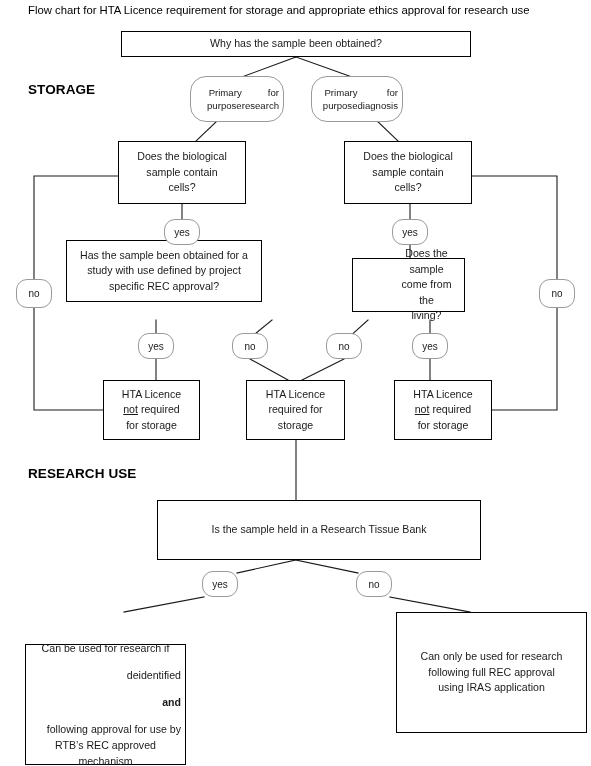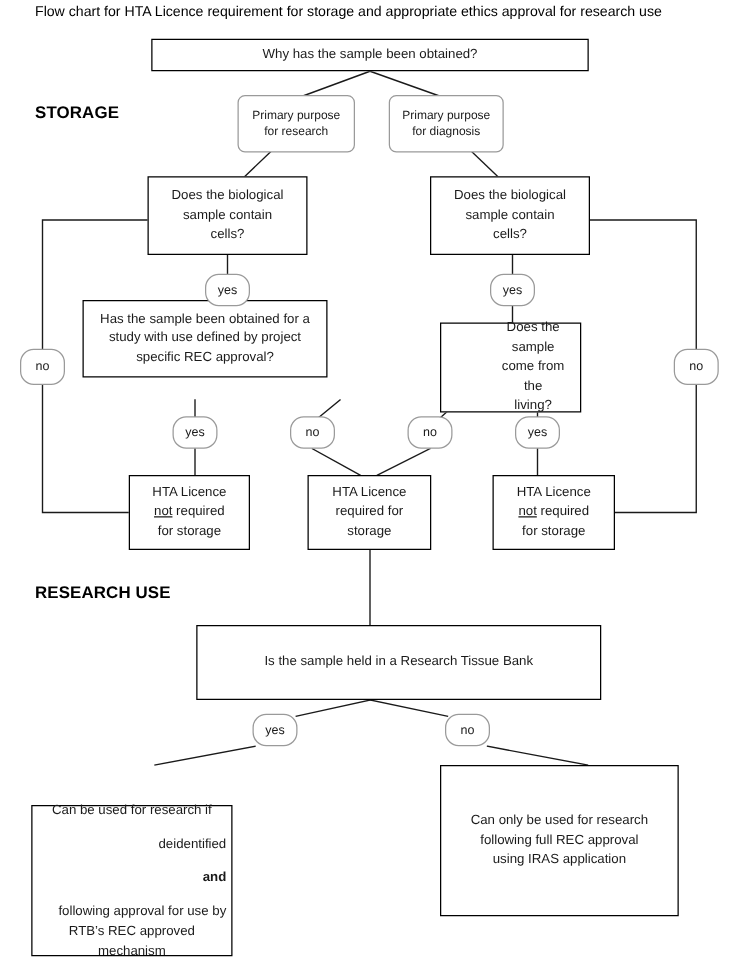--- a/index.html
+++ b/index.html
@@ -66,24 +66,24 @@
     border-radius: 11px;
     background: #ffffff;
     display: flex;
     align-items: center;
     justify-content: center;
     font-size: 10px;
     color: #1a1a1a;
     z-index: 5;
   }
   .pill.big {
-    border-radius: 6px;
+    border-radius: 16px;
     font-size: 9.6px;
     line-height: 13px;
-    flex-direction: column;
+    flex-direction: row;
     padding: 2px 4px;
     text-align: right;
   }
   .u { text-decoration: underline; }
   .b { font-weight: bold; }
   .spaced { margin-top: 11px; text-align: right; }
 </style>
 </head>
 <body>
 
@@ -163,21 +163,21 @@
 
   <div class="pill" style="left:16px; top:279px; width:36px; height:29px;">no</div>
   <div class="pill" style="left:539px; top:279px; width:36px; height:29px;">no</div>
 
   <div class="box" style="left:66px; top:240px; width:196px; height:62px;">
     <span class="line">Has the sample been obtained for a</span>
     <span class="line">study with use defined by project</span>
     <span class="line">specific REC approval?</span>
   </div>
 
-  <div class="box" style="left:352px; top:258px; width:113px; height:72px;padding-left:40px;">
+  <div class="box" style="left:352px; top:258px; width:113px; height:54px;padding-left:40px;">
     <span class="line">Does the sample</span>
     <span class="line">come from the</span>
     <span class="line">living?</span>
   </div>
 
   <div class="pill" style="left:138px; top:333px; width:36px; height:26px;">yes</div>
   <div class="pill" style="left:232px; top:333px; width:36px; height:26px;">no</div>
   <div class="pill" style="left:326px; top:333px; width:36px; height:26px;">no</div>
   <div class="pill" style="left:412px; top:333px; width:36px; height:26px;">yes</div>
 
@@ -207,19 +207,19 @@
   <div class="pill" style="left:356px; top:571px; width:36px; height:26px;">no</div>
 
   <div class="box" style="left:25px; top:644px; width:161px; height:121px; line-height:16px;">
     <span class="line">Can be used for research if</span>
     <span class="line spaced">deidentified</span>
     <span class="line spaced b">and</span>
     <span class="line spaced">following approval for use by</span>
     <span class="line">RTB’s REC approved mechanism</span>
   </div>
 
-  <div class="box" style="left:352px; top:612px; width:191px; height:121px;">
+  <div class="box" style="left:396px; top:612px; width:191px; height:121px;">
     <span class="line">Can only be used for research</span>
     <span class="line">following full REC approval</span>
     <span class="line">using IRAS application</span>
   </div>
 
 </div>
 
 </body></html>

